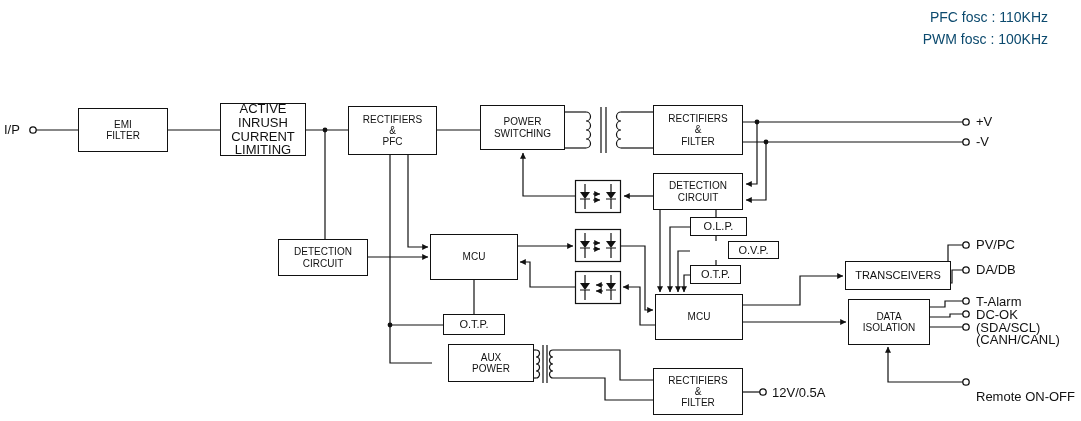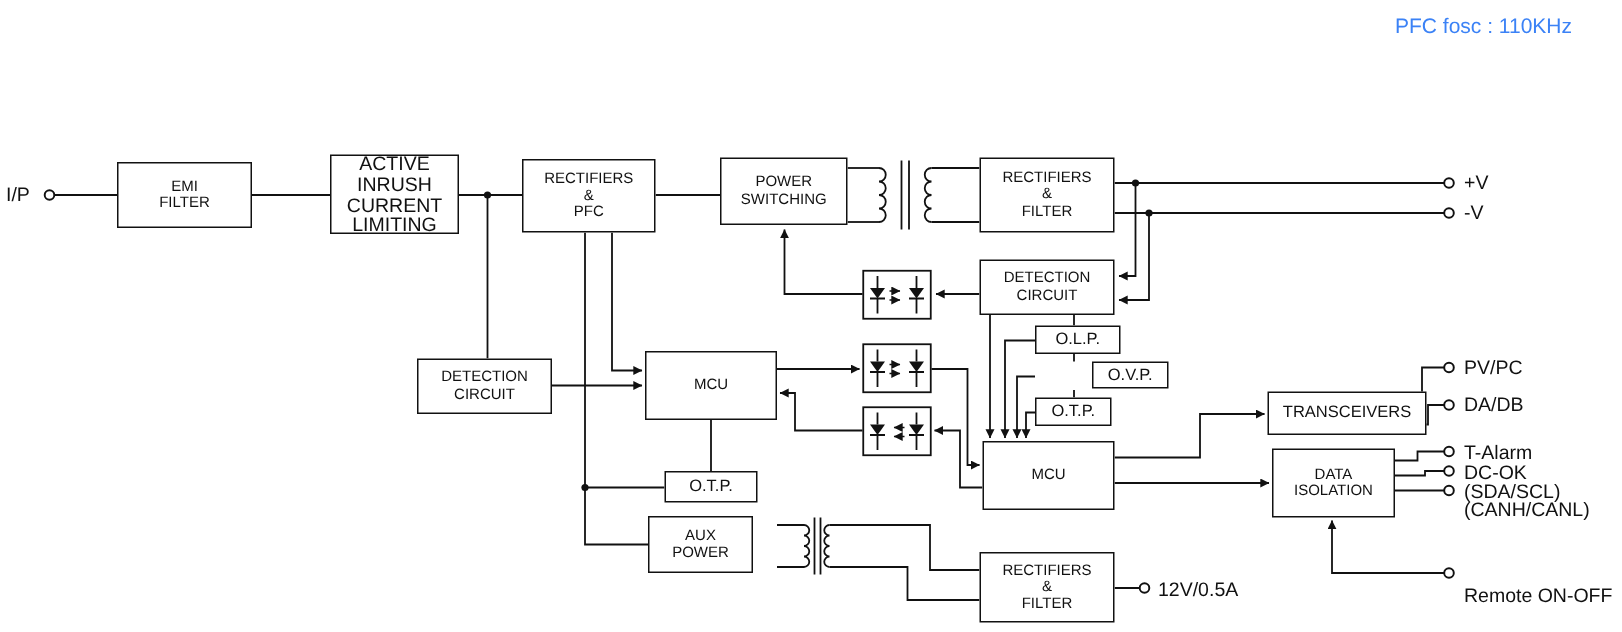--- a/index.html
+++ b/index.html
@@ -9,21 +9,21 @@
   .wires { position:absolute; left:0; top:0; }
   .box {
     position:absolute; border:1.4px solid #111; background:#fff;
     display:flex; align-items:center; justify-content:center;
     text-align:center; white-space:pre-line;
     font-size:10px; line-height:1.12; color:#111;
   }
   .box.tiny { font-size:11px; line-height:1.1; }
   .box.s4 { font-size:13px; line-height:1.05; }
   .lbl { position:absolute; font-size:13px; line-height:13px; color:#111; white-space:nowrap; }
-  .note { position:absolute; font-size:14px; line-height:18px; width:168px; text-align:right; color:#3b82f6; white-space:nowrap; }
+  .note { position:absolute; font-size:14px; line-height:18px; width:168px; text-align:right; color:#0c4a6e; white-space:nowrap; }
 </style>
 </head>
 <body>
 
 <div class="canvas">
 
   <svg class="wires" width="1081" height="421" viewBox="0 0 1081 421">
     <defs>
       <marker id="arr" markerWidth="7" markerHeight="7" refX="5.8" refY="3" orient="auto" markerUnits="userSpaceOnUse">
         <path d="M0,0 L6,3 L0,6 Z" fill="#111"></path>
@@ -143,33 +143,34 @@
   <div class="box tiny" style="left:728px;top:241px;width:51px;height:18px">O.V.P.</div>
   <div class="box tiny" style="left:690px;top:265px;width:51px;height:19px">O.T.P.</div>
   <div class="box" style="left:278px;top:239px;width:90px;height:37px">DETECTION
 CIRCUIT</div>
   <div class="box" style="left:430px;top:234px;width:88px;height:46px">MCU</div>
   <div class="box tiny" style="left:443px;top:314px;width:62px;height:21px">O.T.P.</div>
   <div class="box" style="left:655px;top:294px;width:88px;height:46px">MCU</div>
   <div class="box tiny" style="left:845px;top:261px;width:106px;height:29px">TRANSCEIVERS</div>
   <div class="box" style="left:848px;top:299px;width:82px;height:46px">DATA
 ISOLATION</div>
-  <div class="box" style="left:432px;top:344px;width:70px;height:38px">AUX
+  <div class="box" style="left:448px;top:344px;width:86px;height:38px">AUX
 POWER</div>
   <div class="box" style="left:653px;top:368px;width:90px;height:47px">RECTIFIERS
 &amp;
 FILTER</div>
 
   <div class="lbl" style="left:4px;top:123px">I/P</div>
   <div class="lbl" style="left:976px;top:115px">+V</div>
   <div class="lbl" style="left:976px;top:135px">-V</div>
   <div class="lbl" style="left:976px;top:238px">PV/PC</div>
   <div class="lbl" style="left:976px;top:263px">DA/DB</div>
   <div class="lbl" style="left:976px;top:295px">T-Alarm</div>
   <div class="lbl" style="left:976px;top:308px">DC-OK</div>
   <div class="lbl" style="left:976px;top:321px">(SDA/SCL)</div>
   <div class="lbl" style="left:976px;top:333px">(CANH/CANL)</div>
   <div class="lbl" style="left:976px;top:390px">Remote ON-OFF</div>
   <div class="lbl" style="left:772px;top:386px">12V/0.5A</div>
 
   <div class="note" style="left:880px;top:8px">PFC fosc : 110KHz</div>
+  <div class="note" style="left:880px;top:30px">PWM fosc : 100KHz</div>
 
 </div>
 
 </body></html>

